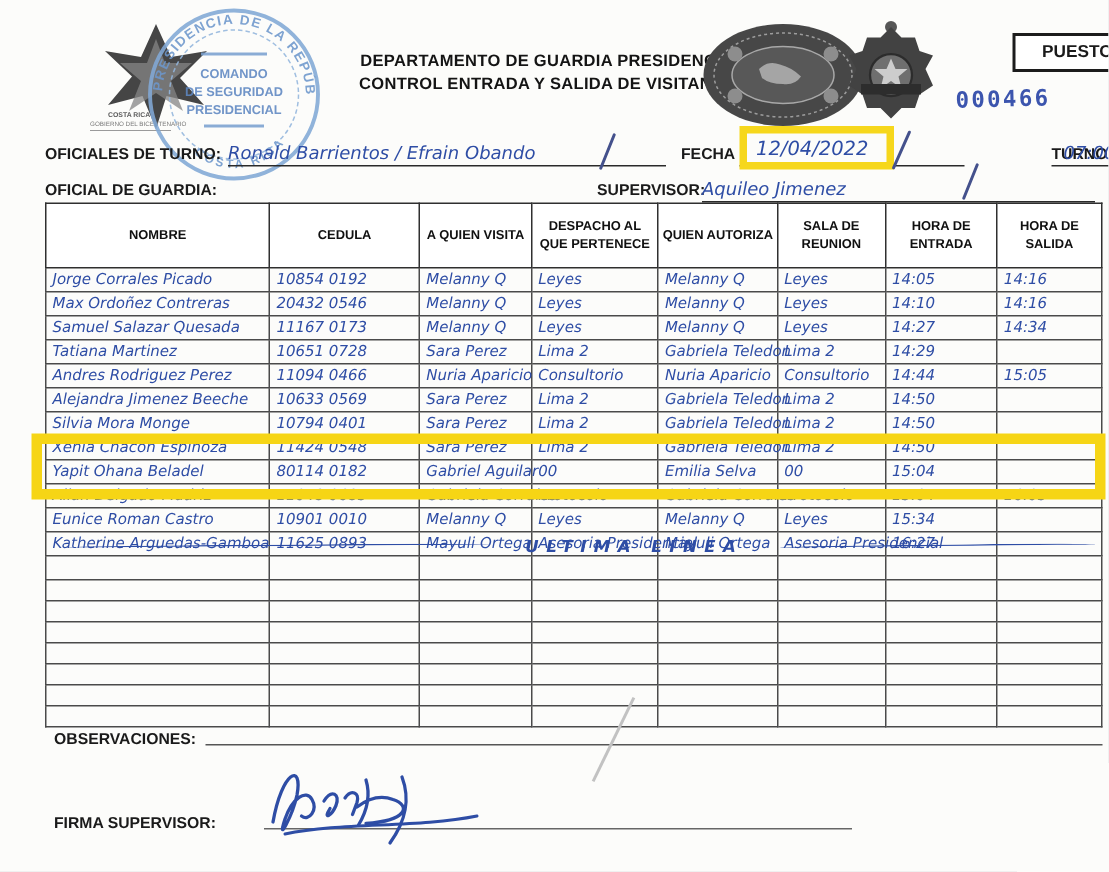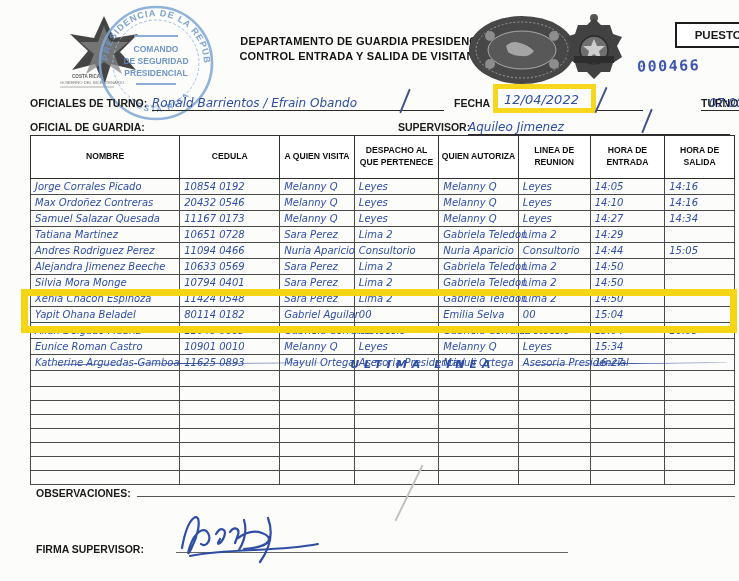--- a/index.html
+++ b/index.html
@@ -158,21 +158,21 @@
           <col style="width:10.6%">
           <col style="width:9.9%">
       </colgroup>
       <thead>
         <tr>
           <th>NOMBRE</th>
           <th>CEDULA</th>
           <th>A QUIEN VISITA</th>
           <th>DESPACHO AL QUE PERTENECE</th>
           <th>QUIEN AUTORIZA</th>
-          <th>LINEA DE REUNION</th>
+          <th>SALA DE REUNION</th>
           <th>HORA DE ENTRADA</th>
           <th>HORA DE SALIDA</th>
         </tr>
       </thead>
       <tbody>
           <tr>
             <td><span class="hw">Jorge Corrales Picado</span></td>
             <td><span class="hw">10854 0192</span></td>
             <td><span class="hw">Melanny Q</span></td>
             <td><span class="hw">Leyes</span></td>

